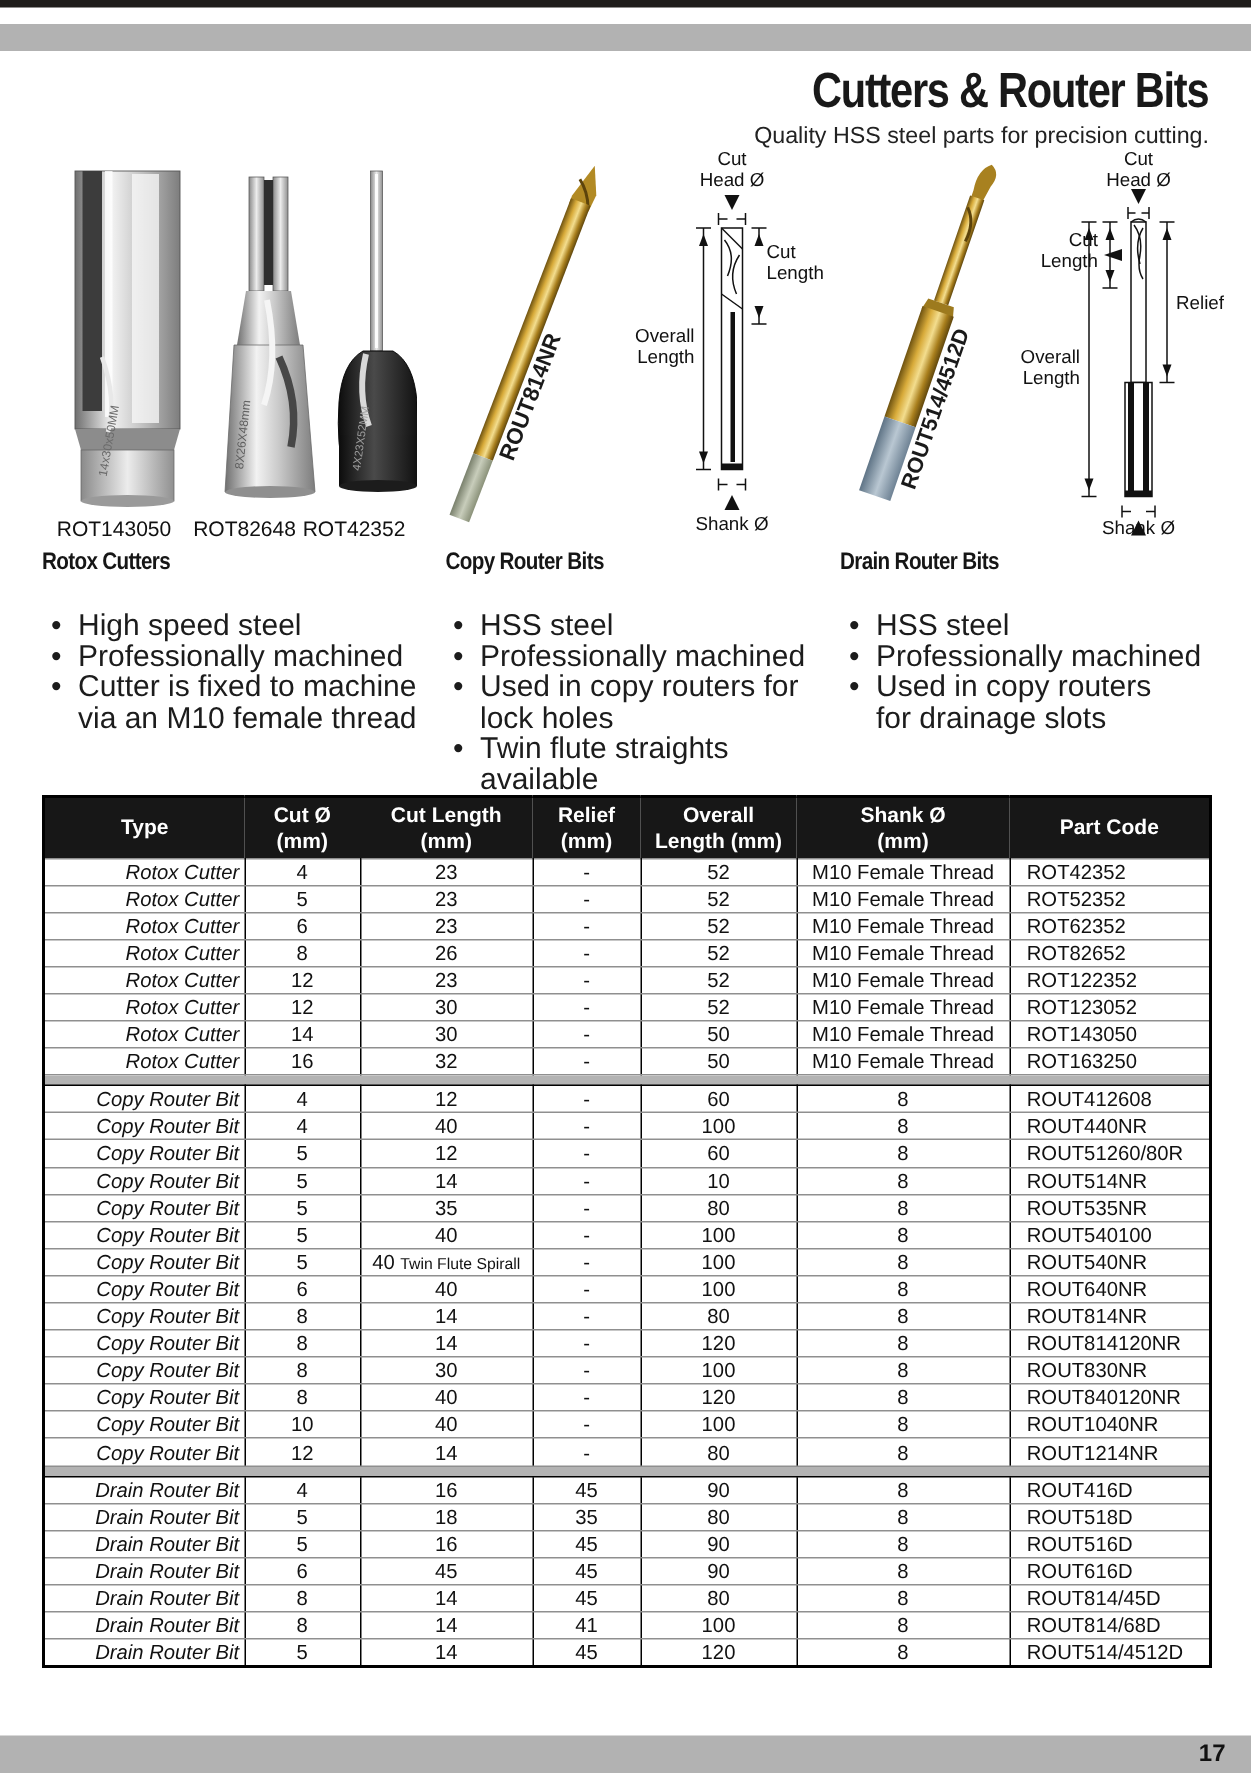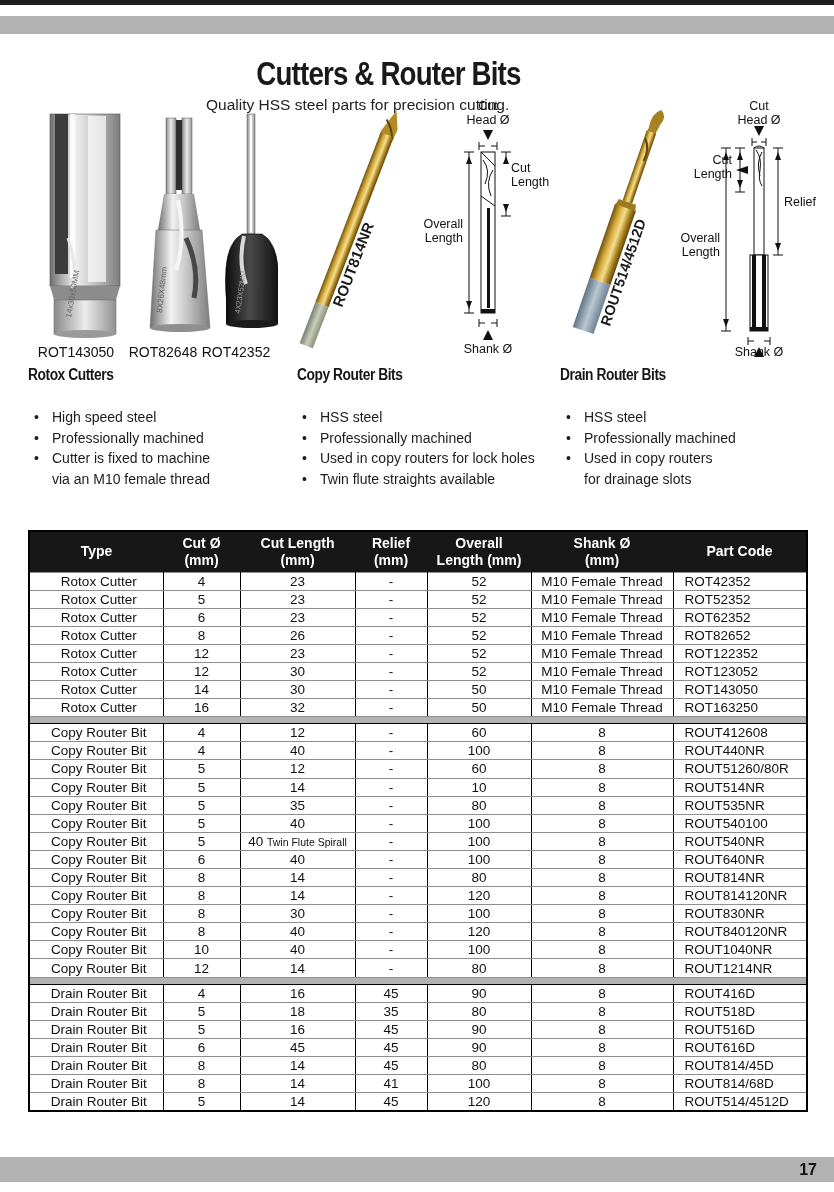--- a/index.html
+++ b/index.html
@@ -5,21 +5,21 @@
   * { margin:0; padding:0; box-sizing:border-box; }
   html,body { background:#e8e8e6; }
   body { font-family:"Liberation Sans", sans-serif; }
   .page {
     position:relative; width:834px; height:1192px; background:#fff;
     margin:0 auto; overflow:hidden;
   }
   .bar-top-black { position:absolute; top:0; left:0; width:834px; height:5px; background:#1f1d1b; }
   .bar-top-gray  { position:absolute; top:16px; left:0; width:834px; height:18px; background:#b2b2b2; }
 
-  .page-header { position:absolute; top:56px; right:28px; width:600px; text-align:left; }
+  .page-header { position:absolute; top:42px; right:28px; width:600px; text-align:right; }
   .page-title {
     font-size:33px; font-weight:bold; color:#191919; letter-spacing:-1px;
     display:inline-block; transform:scaleX(.84); transform-origin:right center; line-height:36px;
   }
   .page-subtitle { font-size:15.5px; color:#222; margin-top:4px; }
 
   .products { position:absolute; top:100px; left:0; width:834px; height:430px; }
   .photos-svg { position:absolute; left:28px; top:8px; }
   .photo-label { position:absolute; top:244px; font-size:14px; color:#111; text-align:center; }
   .photo-label.l1 { left:30px; width:92px; }
@@ -28,21 +28,21 @@
 
   .section-heading {
     position:absolute; top:266px; font-size:16px; font-weight:bold; color:#161616;
     letter-spacing:-.5px;
   }
   .section-heading > span { display:inline-block; transform:scaleX(.86); transform-origin:left center; }
   .sh-rotox { left:28px; } .sh-copy { left:297px; } .sh-drain { left:560px; }
 
   ul.bullets { position:absolute; top:307px; list-style:none; }
   ul.bullets li {
-    position:relative; padding-left:22px; font-size:14px; line-height:20.5px;
+    position:relative; padding-left:22px; font-size:20px; line-height:20.5px;
     color:#1c1c1c; white-space:pre-line;
   }
   ul.bullets li::before { content:"•"; position:absolute; left:4px; top:0; }
   .bl-rotox { left:30px; width:255px; } .bl-copy { left:298px; width:268px; } .bl-drain { left:562px; width:250px; }
 
   .bit-visual { position:absolute; top:0; height:262px; }
   .bv-copy { left:295px; width:250px; } .bv-drain { left:558px; width:262px; }
   .bit-svg { position:absolute; left:0; top:0; }
   .diagram { position:absolute; top:0; }
   .dg-copy { left:108px; width:140px; height:262px; }
@@ -55,21 +55,21 @@
     background:#171717; color:#fff; font-size:14px; font-weight:bold;
     line-height:1.18; white-space:pre-line; height:41px; vertical-align:middle; padding:2px 2px;
   }
   .spec-table { border:2px solid #000; }
   .spec-table td {
     height:18.1px; font-size:13.5px; color:#111; text-align:center; vertical-align:middle;
     border-top:1px solid #8f8f8f; border-bottom:1px solid #8f8f8f;
     border-left:1px solid #000; border-right:1px solid #000;
     padding:0 3px; overflow:hidden; white-space:nowrap;
   }
-  .spec-table td.col-type { text-align:center; padding-left:8px; }
+  .spec-table td.col-type { text-align:right; padding-left:8px;font-style:italic; }
   .spec-table td.col-code { text-align:left; padding-left:11px; }
   .spec-table tr.divider td { height:7px; padding:0; background:#b3b3b3; border:1px solid #000; }
   .cell-note { font-size:10.5px; }
 
   .footer-bar {
     position:absolute; top:1157px; left:0; width:834px; height:25px; background:#b2b2b2;
     text-align:right; line-height:25px; padding-right:17px;
   }
   .footer-bar .pgnum { font-size:16px; font-weight:bold; color:#111; }
 </style>

